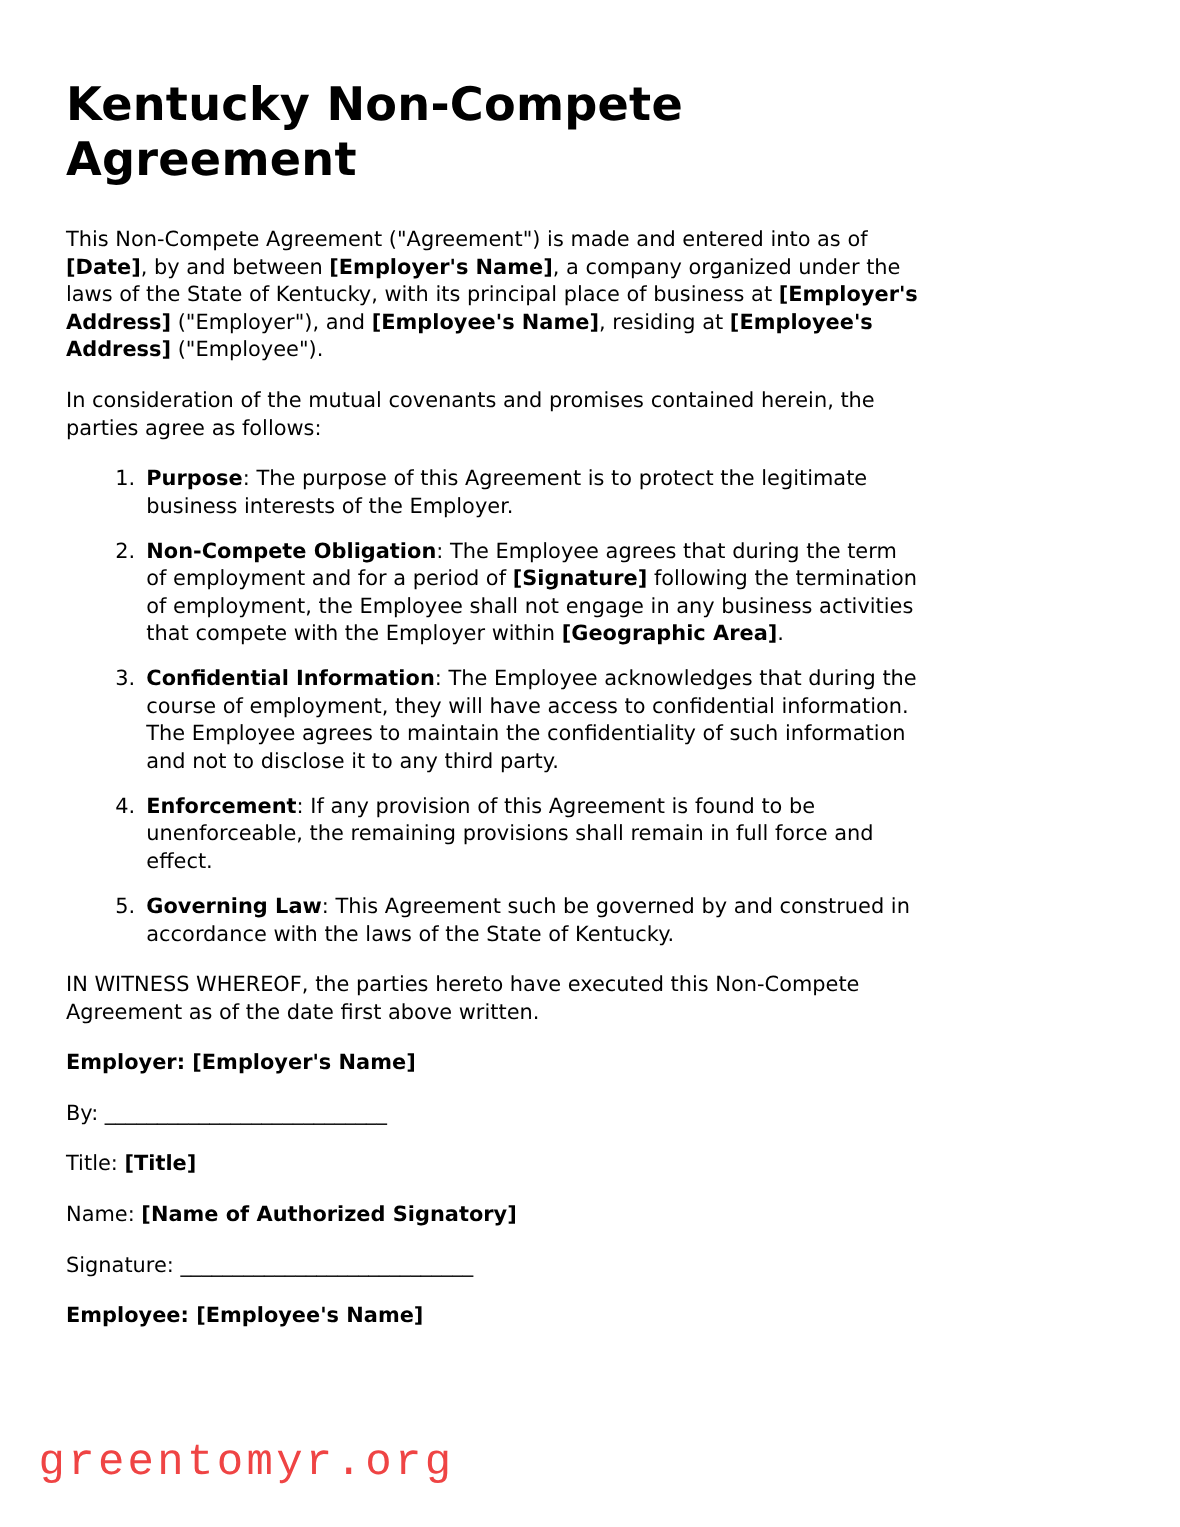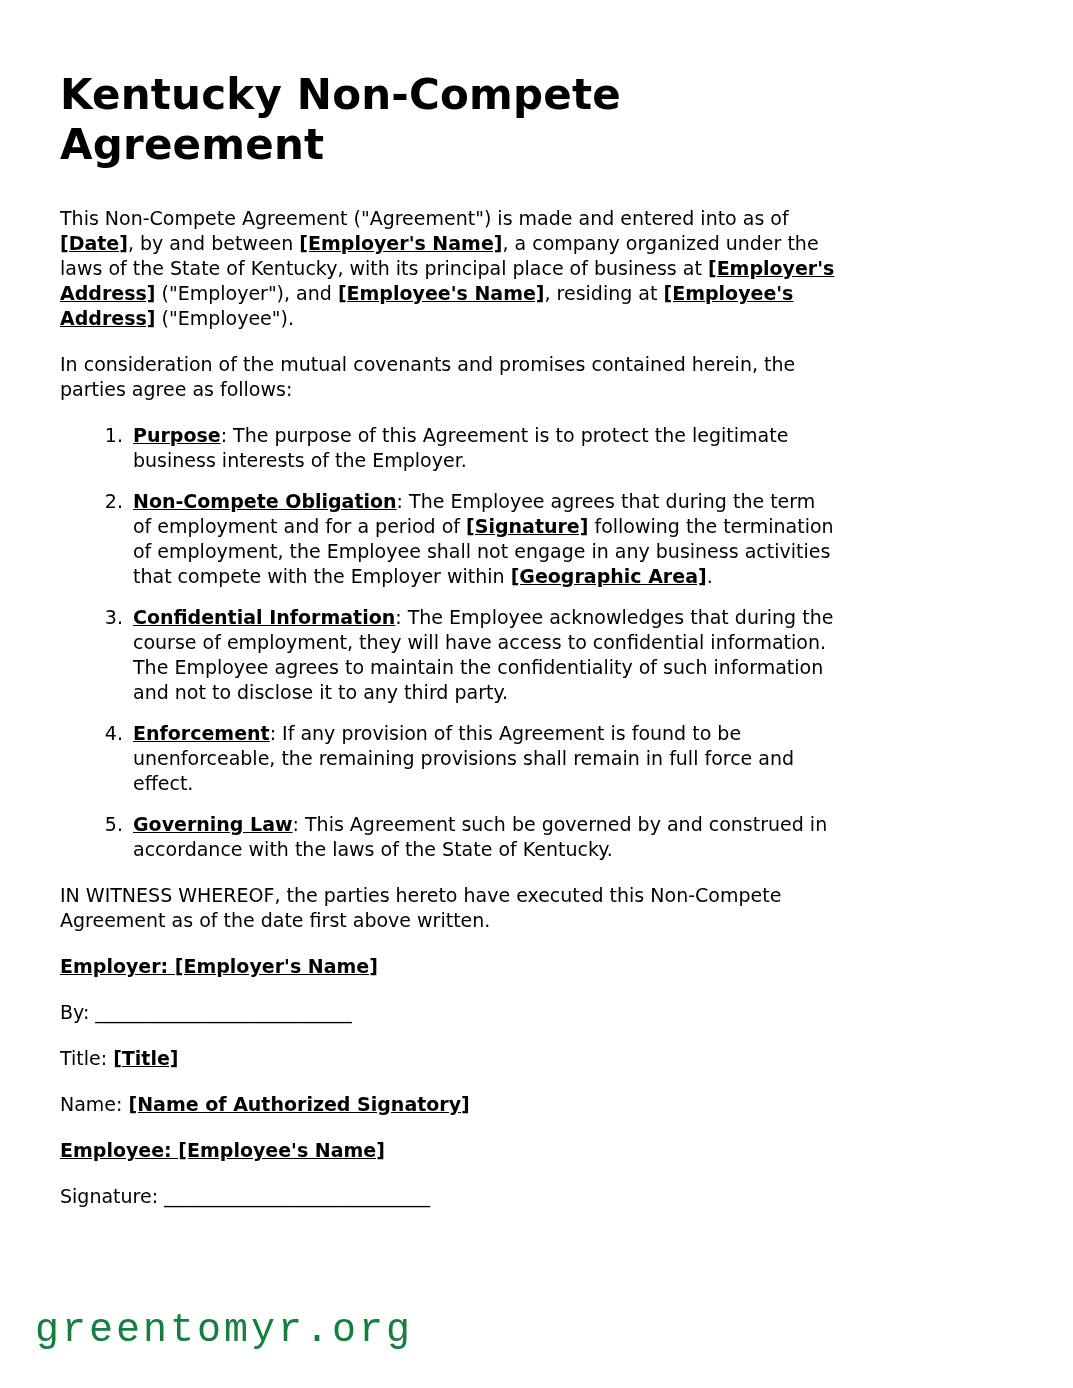--- a/index.html
+++ b/index.html
@@ -34,30 +34,30 @@
   ol.clauses {
     margin: 21px 0;
     padding-left: 53px;
     font-size: 19px;
     line-height: 25px;
   }
   ol.clauses li {
     padding-left: 4px;
     margin: 16px;
   }
-  strong { font-weight: bold; text-decoration: underline; }
+  strong { font-weight: bold; }
   .sig-line-text { white-space: pre; }
   .footer-watermark {
     position: absolute;
     left: 35px;
     top: 1308px;
     font-family: "Liberation Mono", "DejaVu Sans Mono", monospace;
     font-size: 40px;
     letter-spacing: 3px;
-    color: #15803d;
+    color: #ef4444;
     font-weight: normal;
   }
 </style>
 </head>
 <body>
 
 <div class="page">
 
   <h1 class="doc-title">Kentucky Non-Compete Agreement</h1>
 
@@ -76,20 +76,20 @@
   <p class="doc-par">IN WITNESS WHEREOF, the parties hereto have executed this Non-Compete Agreement as of the date first above written.</p>
 
   <p class="doc-par"><strong>Employer: [Employer's Name]</strong></p>
 
   <p class="doc-par sig-line-text"><span>By: ___________________________</span></p>
 
   <p class="doc-par"><span>Title: </span><strong>[Title]</strong></p>
 
   <p class="doc-par"><span>Name: </span><strong>[Name of Authorized Signatory]</strong></p>
 
+  <p class="doc-par sig-line-text"><span>Signature: ____________________________</span></p>
+
   <p class="doc-par"><strong>Employee: [Employee's Name]</strong></p>
-
-  <p class="doc-par sig-line-text"><span>Signature: ____________________________</span></p>
 
 
   <div class="footer-watermark">greentomyr.org</div>
 
 </div>
 
 </body></html>

